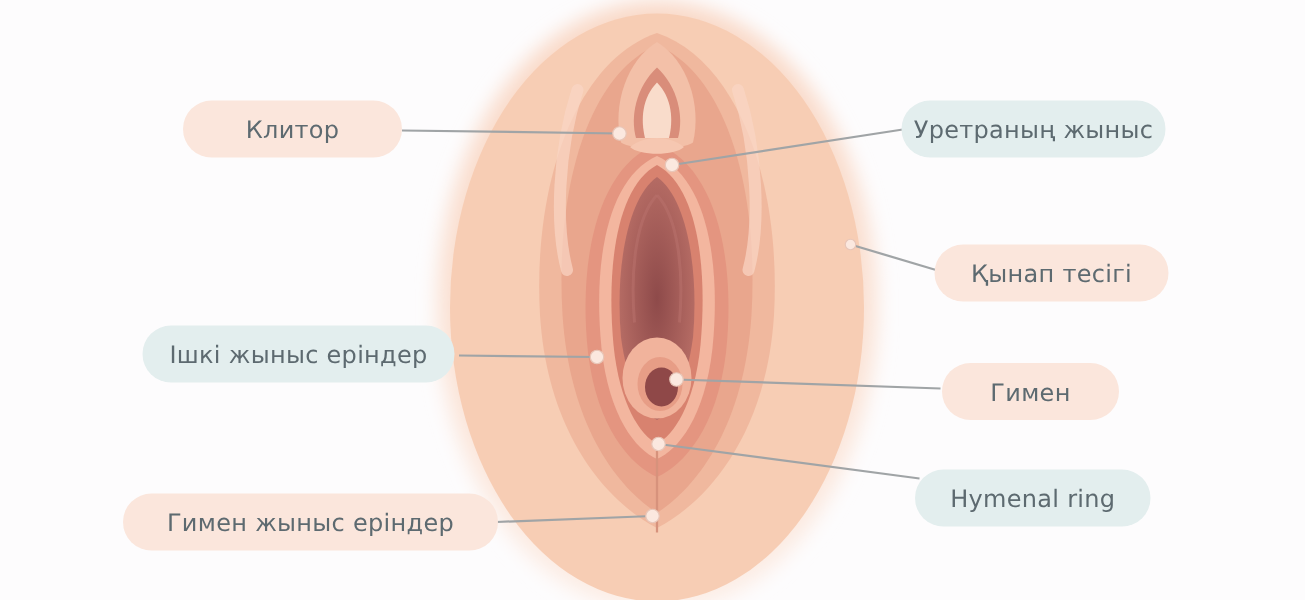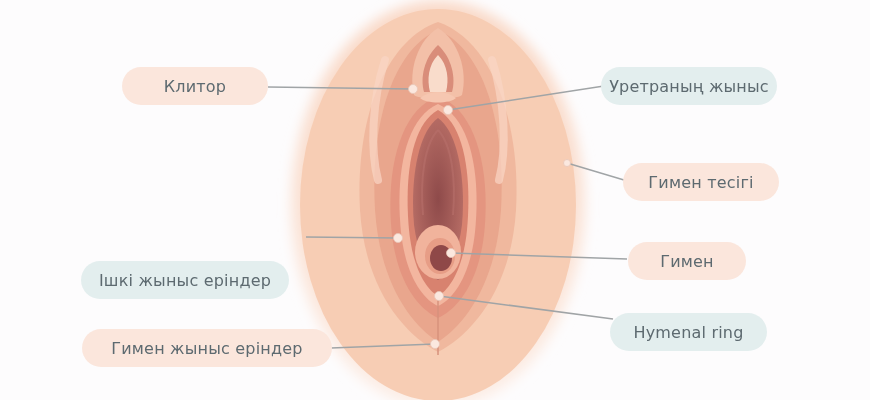--- a/index.html
+++ b/index.html
@@ -112,23 +112,23 @@
       <circle cx="451" cy="253" r="4.5"></circle>
       <circle cx="439" cy="296" r="4.5"></circle>
       <circle cx="435" cy="344" r="4.5"></circle>
     </g>
   </svg>
 
   <div class="label peach" style="left:122px; top:67px; width:146px;">Клитор</div>
 
   <div class="label mint" style="left:601px; top:67px; width:176px;">Уретраның жыныс</div>
 
-  <div class="label peach" style="left:623px; top:163px; width:156px;">Гимен тесігі</div>
+  <div class="label peach" style="left:623px; top:163px; width:156px;">Қынап тесігі</div>
 
-  <div class="label mint" style="left:81px; top:217px; width:208px;margin-top:44px;">Ішкі жыныс еріндер</div>
+  <div class="label mint" style="left:95px; top:217px; width:208px;">Ішкі жыныс еріндер</div>
 
   <div class="label peach" style="left:628px; top:242px; width:118px;">Гимен</div>
 
   <div class="label mint" style="left:610px; top:313px; width:157px;">Hymenal ring</div>
 
   <div class="label peach" style="left:82px; top:329px; width:250px;">Гимен жыныс еріндер</div>
 
 </div>
 
 </body></html>

